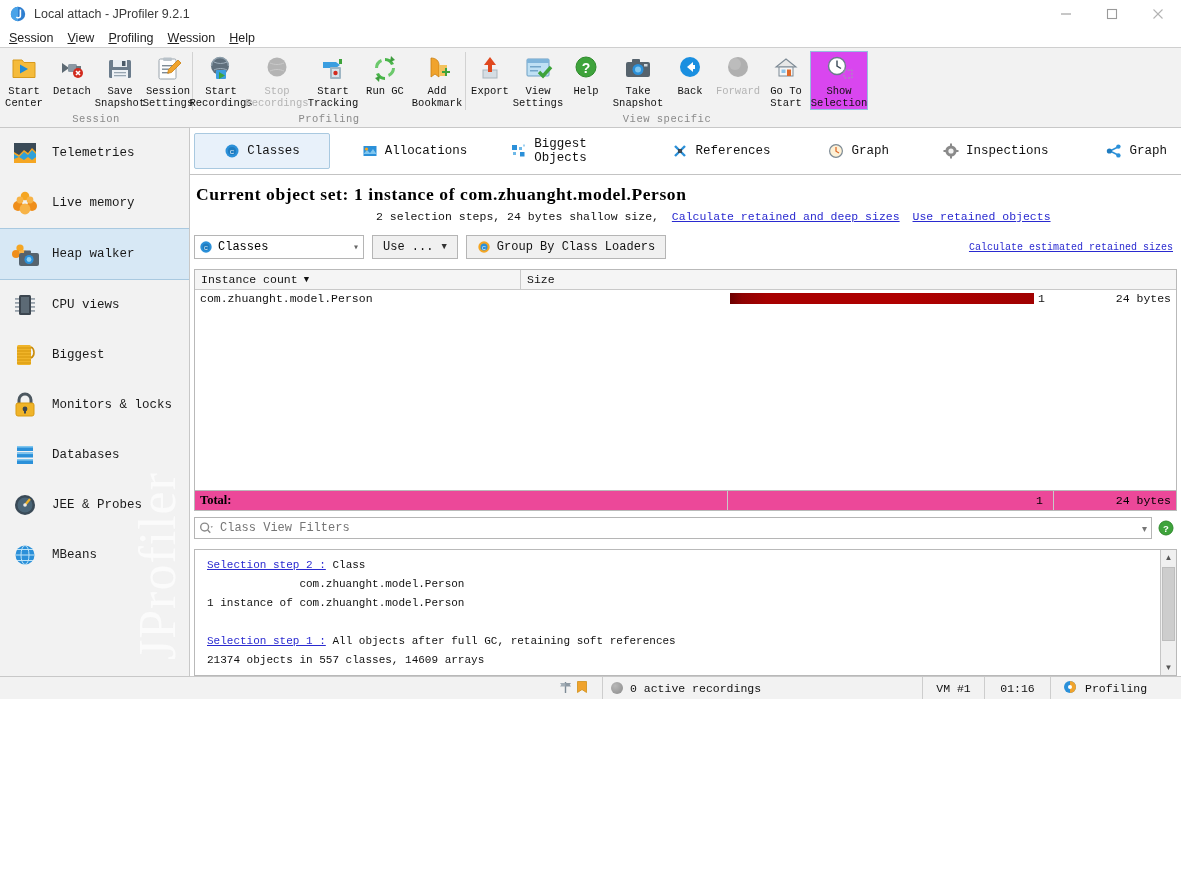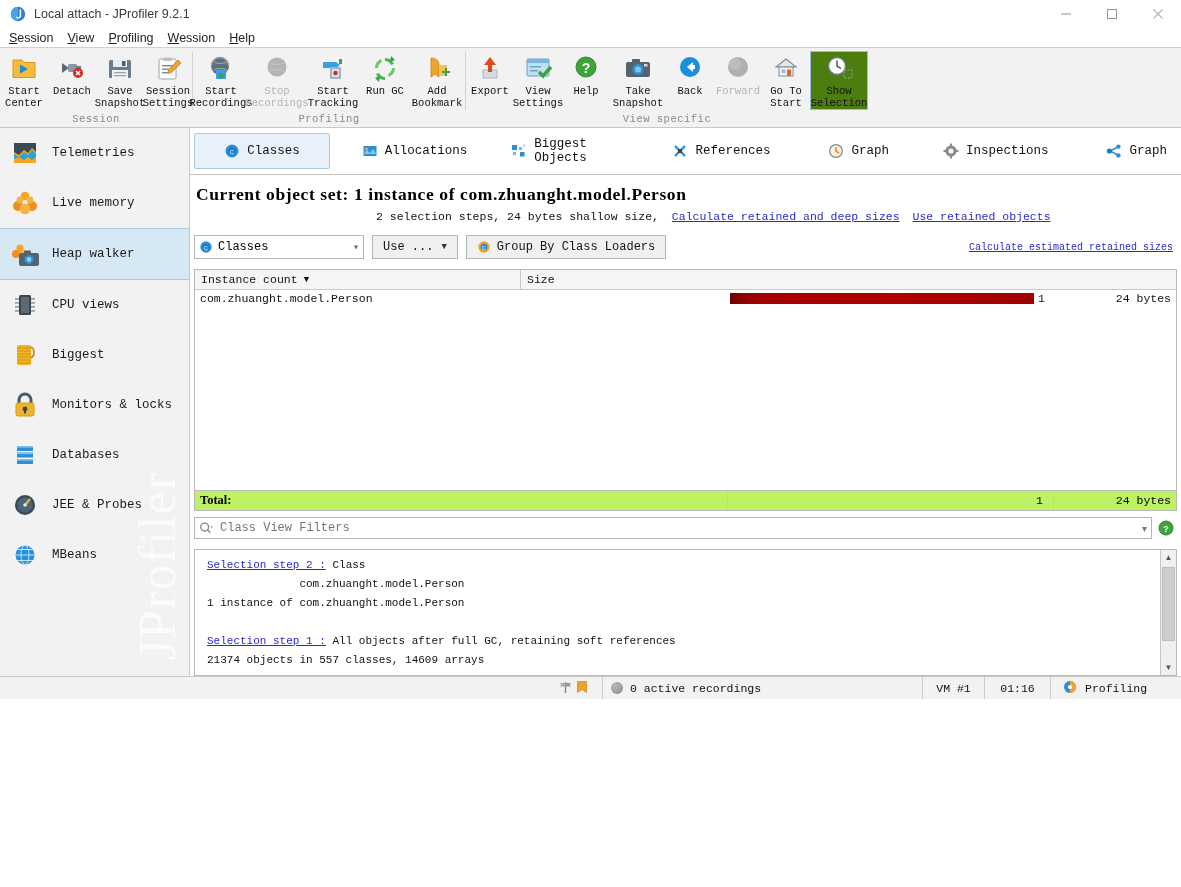--- a/index.html
+++ b/index.html
@@ -57,21 +57,21 @@
     display: flex; flex-direction: column; align-items: center;
     padding-top: 3px;
     font-family: "Liberation Mono", monospace;
     font-size: 10.5px; line-height: 11.5px;
     color: #111; text-align: center;
   }
   .tb-btn.wide { width: 56px; min-width: 56px; }
   .tb-btn .ico { width: 32px; height: 30px; margin-bottom: 2px; position: relative; }
   .tb-btn .lbl { white-space: pre-line; }
   .tb-btn.disabled { color: #b4b4b4; }
-  .tb-btn.sel { background: #4d7c0f; border: 1px solid #96bede; padding-top: 2px; }
+  .tb-btn.sel { background: #d946ef; border: 1px solid #96bede; padding-top: 2px; }
 
   
   .body { flex: 1; display: flex; min-height: 0; }
 
   
   .sidebar {
     width: 189px; min-width: 189px;
     background: #f2f2f2;
     border-right: 1px solid #c8c8c8;
     position: relative;
@@ -168,21 +168,21 @@
   .td.count { width: 326px; flex: none; padding: 0 2px; }
   .td.size { flex: 1; justify-content: flex-end; padding-right: 5px; }
   .bar {
     height: 11px;
     background: linear-gradient(90deg,#6b0000 0%,#8e0202 4%,#a60000 12%,#b00000 55%,#a00101 100%);
     flex: none;
   }
   .countval { margin-left: 4px; }
   .tfoot {
     display: flex; height: 19px; align-items: center;
-    background: #bef264; border-top: 1px solid #b9b9b9;
+    background: #ec4899; border-top: 1px solid #b9b9b9;
     margin: 0 4px; border-left: 1px solid #b9b9b9; border-right: 1px solid #b9b9b9;
     border-bottom: 1px solid #b9b9b9;
   }
   .tfoot .f1 { width: 533px; flex: none; padding-left: 5px; font-family: "Liberation Serif", serif; font-weight: bold; font-size: 12.5px; border-right: 1px solid #c9c9c9; height: 19px; display: flex; align-items: center; box-sizing: border-box; }
   .tfoot .f2 { width: 326px; flex: none; display: flex; align-items: center; justify-content: flex-start; padding-left: 0; font-family: "Liberation Mono", monospace; font-size: 11.5px; border-right: 1px solid #c9c9c9; height: 19px; box-sizing: border-box; }
   .tfoot .f2 span { margin-left: 4px; }
   .tfoot .f3 { flex: 1; display: flex; align-items: center; justify-content: flex-end; padding-right: 5px; font-family: "Liberation Mono", monospace; font-size: 11.5px; }
 
   
   .filterrow { display: flex; align-items: center; margin: 6px 4px 0 4px; }

